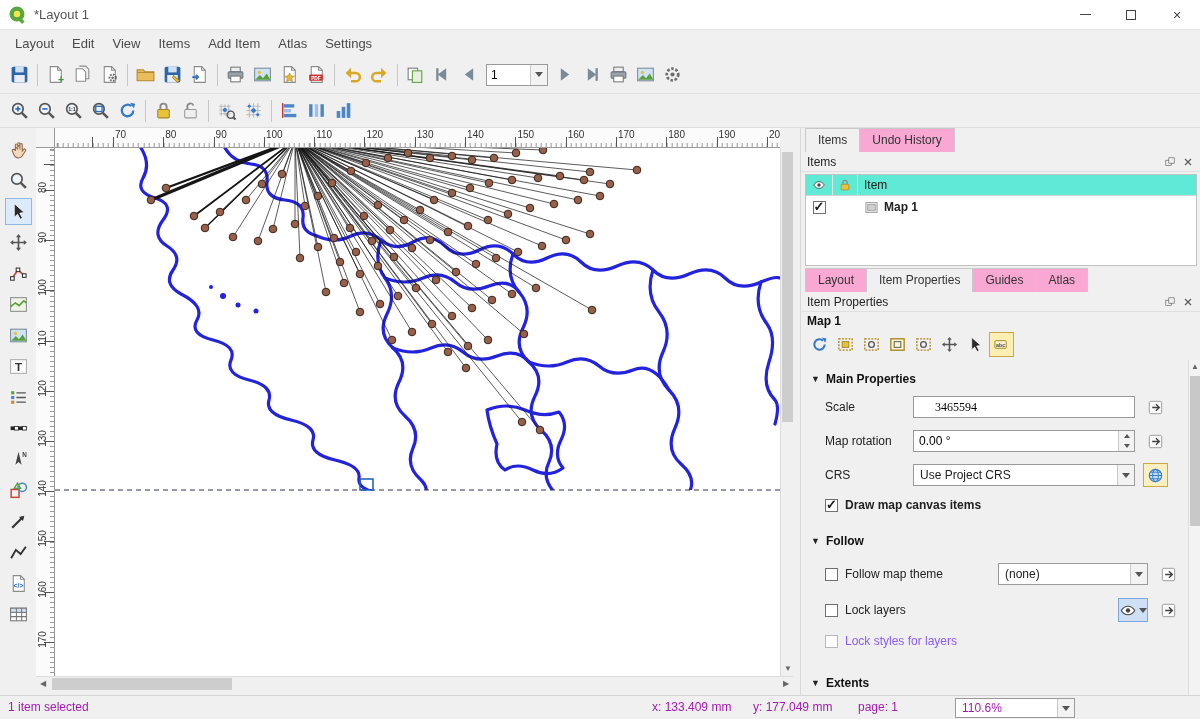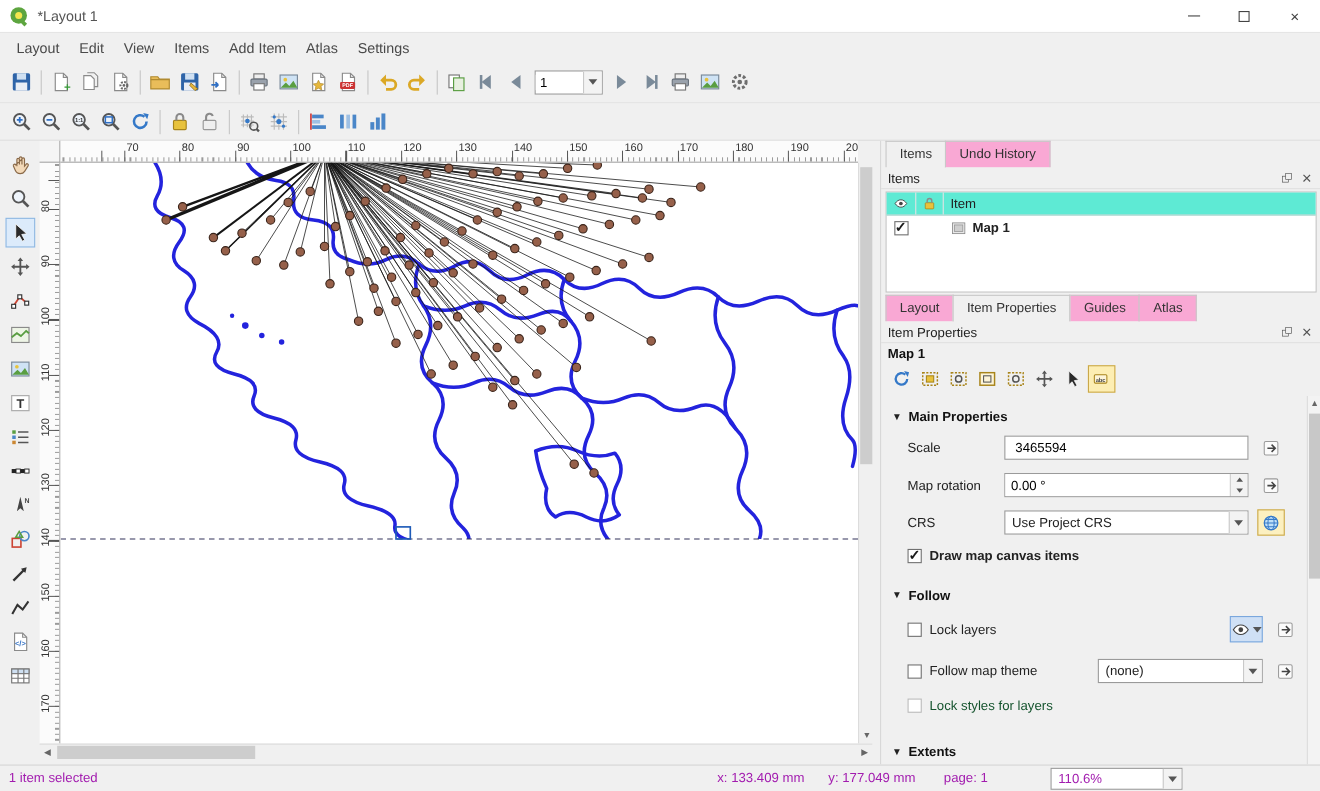--- a/index.html
+++ b/index.html
@@ -89,38 +89,38 @@
   #ip-toolbar { position:absolute; left:6px; top:202px; height:28px; display:flex; align-items:center; gap:1px;}
   #ip-toolbar .tbtn { width:25px; height:25px; }
   #ip-toolbar .tbtn svg { width:19px; height:19px; }
   #props { position:absolute; left:0; top:232px; width:388px; height:335px; overflow:hidden; }
   #props-scroll { position:absolute; right:0; top:232px; width:12px; height:335px; background:#f3f3f3; border-left:1px solid #dcdcdc;}
   #props-scroll .thumb { position:absolute; left:1px; top:16px; width:10px; height:150px; background:#c8c8c8;}
   .section-head { display:flex; align-items:center; gap:6px; margin:12px 0 0 10px; font-weight:bold; font-size:12px; color:#111;}
   .section-head .tri { font-size:9px; color:#222; }
   .prow { display:flex; align-items:center; margin:8px 8px 0 24px; height:26px; }
   .plabel { width:88px; font-size:12px; color:#222; flex:none;}
-  .pinput { width:222px; height:22px; border:1px solid #9a9a9a; background:#fff; padding:0 9px; font-size:12px; font-family:Liberation Sans, sans-serif;}
+  .pinput { width:222px; height:22px; border:1px solid #9a9a9a; background:#fff; padding:0 21px; font-size:12px; font-family:Liberation Serif, serif;}
   .spin { width:222px; height:22px; border:1px solid #9a9a9a; background:#fff; display:flex;}
   .spin input { flex:1; border:0; outline:0; padding:0 5px; font-size:12px; font-family:inherit; min-width:0;}
   .spin .arrows { width:16px; border-left:1px solid #c9c9c9; display:flex; flex-direction:column;}
   .spin .arrows span { flex:1; display:flex; align-items:center; justify-content:center; background:#f3f3f3;}
   .tri-up { width:0; height:0; border-left:3.5px solid transparent; border-right:3.5px solid transparent; border-bottom:4px solid #555;}
   .tri-dn { width:0; height:0; border-left:3.5px solid transparent; border-right:3.5px solid transparent; border-top:4px solid #555;}
   .pcombo { width:222px; height:22px; border:1px solid #9a9a9a; background:#fff; display:flex; align-items:center;}
   .pcombo .val { flex:1; padding:0 6px; font-size:12px; overflow:hidden; white-space:nowrap;}
   .ddbtn { width:25px; height:24px; margin-left:8px; border:1px solid transparent; background:transparent; display:flex; align-items:center; justify-content:center; flex:none;}
   .ddbtn svg { width:19px; height:19px; }
   .ddbtn.hl-yellow { background:#fcf0c0; border-color:#caa84a;}
   .ddbtn.hl-blue { background:#cfe0f5; border-color:#7aa7dd; width:30px;}
   .cb { width:13px; height:13px; border:1px solid #707070; background:#fff; display:inline-block; position:relative; flex:none;}
   .cb.checked::after { content:"✓"; position:absolute; left:0px; top:-3px; font-size:13px; font-weight:bold; color:#1a1a1a;}
   .cb.disabled { border-color:#b8b8b8; }
   .cbrow { display:flex; align-items:center; gap:7px; margin:10px 8px 0 24px; font-size:12px;}
-  .cbrow .disabled-txt { color:#14532d; }
+  .cbrow .disabled-txt { color:#8b5cf6; }
   .cbrow .spacer { margin-left:auto; display:flex; align-items:center;}
   
   #statusbar { position:absolute; left:0; top:695px; width:1200px; height:24px; background:#f0f0f0; border-top:1px solid #d5d5d5; font-size:12px; color:#a21caf;}
   #statusbar .stxt { position:absolute; top:4px; }
   #zoom-combo { position:absolute; left:955px; top:2px; width:120px; height:20px; background:#fff; border:1px solid #9a9a9a; display:flex; align-items:center;}
   #zoom-combo .val { flex:1; padding:0 6px; }
 </style>
 </head>
 <body>
 
@@ -960,59 +960,59 @@
     <div class="cbrow">
       <span class="cb checked"></span>
       <span class="txt" style="font-weight:bold;">Draw map canvas items</span>
     </div>
 
     <div class="section-head" style="margin-top:22px;">
       <span class="tri">▼</span>
       <span>Follow</span>
     </div>
 
+    <div class="cbrow" style="margin-top:14px;">
+      <span class="cb"></span>
+      <span class="txt">Follow map theme</span>
+      <span class="spacer">
+        <span class="pcombo" style="width:150px;">
+          <span class="val">(none)</span>
+          <span class="combo-arrow-box" style="height:20px;">
+              <i class="dda"></i>
+            </span>
+        </span>
+        <button class="ddbtn">
+            <svg viewBox="0 0 20 20">
+              <rect x="3.5" y="3.5" width="13" height="13" rx="1.5" fill="#fbfbfb" stroke="#9a9a9a"></rect>
+              <path d="M6.5 10h7M10.5 6.5L14 10l-3.5 3.5" fill="none" stroke="#444" stroke-width="1.5"></path>
+            </svg>
+          </button>
+      </span>
+    </div>
+
     <div class="cbrow" style="margin-top:12px;">
       <span class="cb"></span>
       <span class="txt">Lock layers</span>
       <span class="spacer">
         <button class="ddbtn hl-blue">
           <svg viewBox="0 0 20 20">
               <path d="M2.5 10c2-3.2 4.6-4.8 7.5-4.8s5.5 1.6 7.5 4.8c-2 3.2-4.6 4.8-7.5 4.8S4.5 13.2 2.5 10z" fill="#fff" stroke="#444" stroke-width="1.2"></path>
               <circle cx="10" cy="10" r="2.4" fill="#444"></circle>
             </svg>
             <i class="dda" style="margin-left:2px;"></i>
         </button>
         <button class="ddbtn">
             <svg viewBox="0 0 20 20">
               <rect x="3.5" y="3.5" width="13" height="13" rx="1.5" fill="#fbfbfb" stroke="#9a9a9a"></rect>
               <path d="M6.5 10h7M10.5 6.5L14 10l-3.5 3.5" fill="none" stroke="#444" stroke-width="1.5"></path>
             </svg>
           </button>
       </span>
     </div>
 
-    <div class="cbrow" style="margin-top:14px;">
-      <span class="cb"></span>
-      <span class="txt">Follow map theme</span>
-      <span class="spacer">
-        <span class="pcombo" style="width:150px;">
-          <span class="val">(none)</span>
-          <span class="combo-arrow-box" style="height:20px;">
-              <i class="dda"></i>
-            </span>
-        </span>
-        <button class="ddbtn">
-            <svg viewBox="0 0 20 20">
-              <rect x="3.5" y="3.5" width="13" height="13" rx="1.5" fill="#fbfbfb" stroke="#9a9a9a"></rect>
-              <path d="M6.5 10h7M10.5 6.5L14 10l-3.5 3.5" fill="none" stroke="#444" stroke-width="1.5"></path>
-            </svg>
-          </button>
-      </span>
-    </div>
-
     <div class="cbrow" style="margin-top:12px;">
       <span class="cb disabled"></span>
       <span class="disabled-txt">Lock styles for layers</span>
     </div>
 
     <div class="section-head" style="margin-top:28px;">
       <span class="tri">▼</span>
       <span>Extents</span>
     </div>
 

